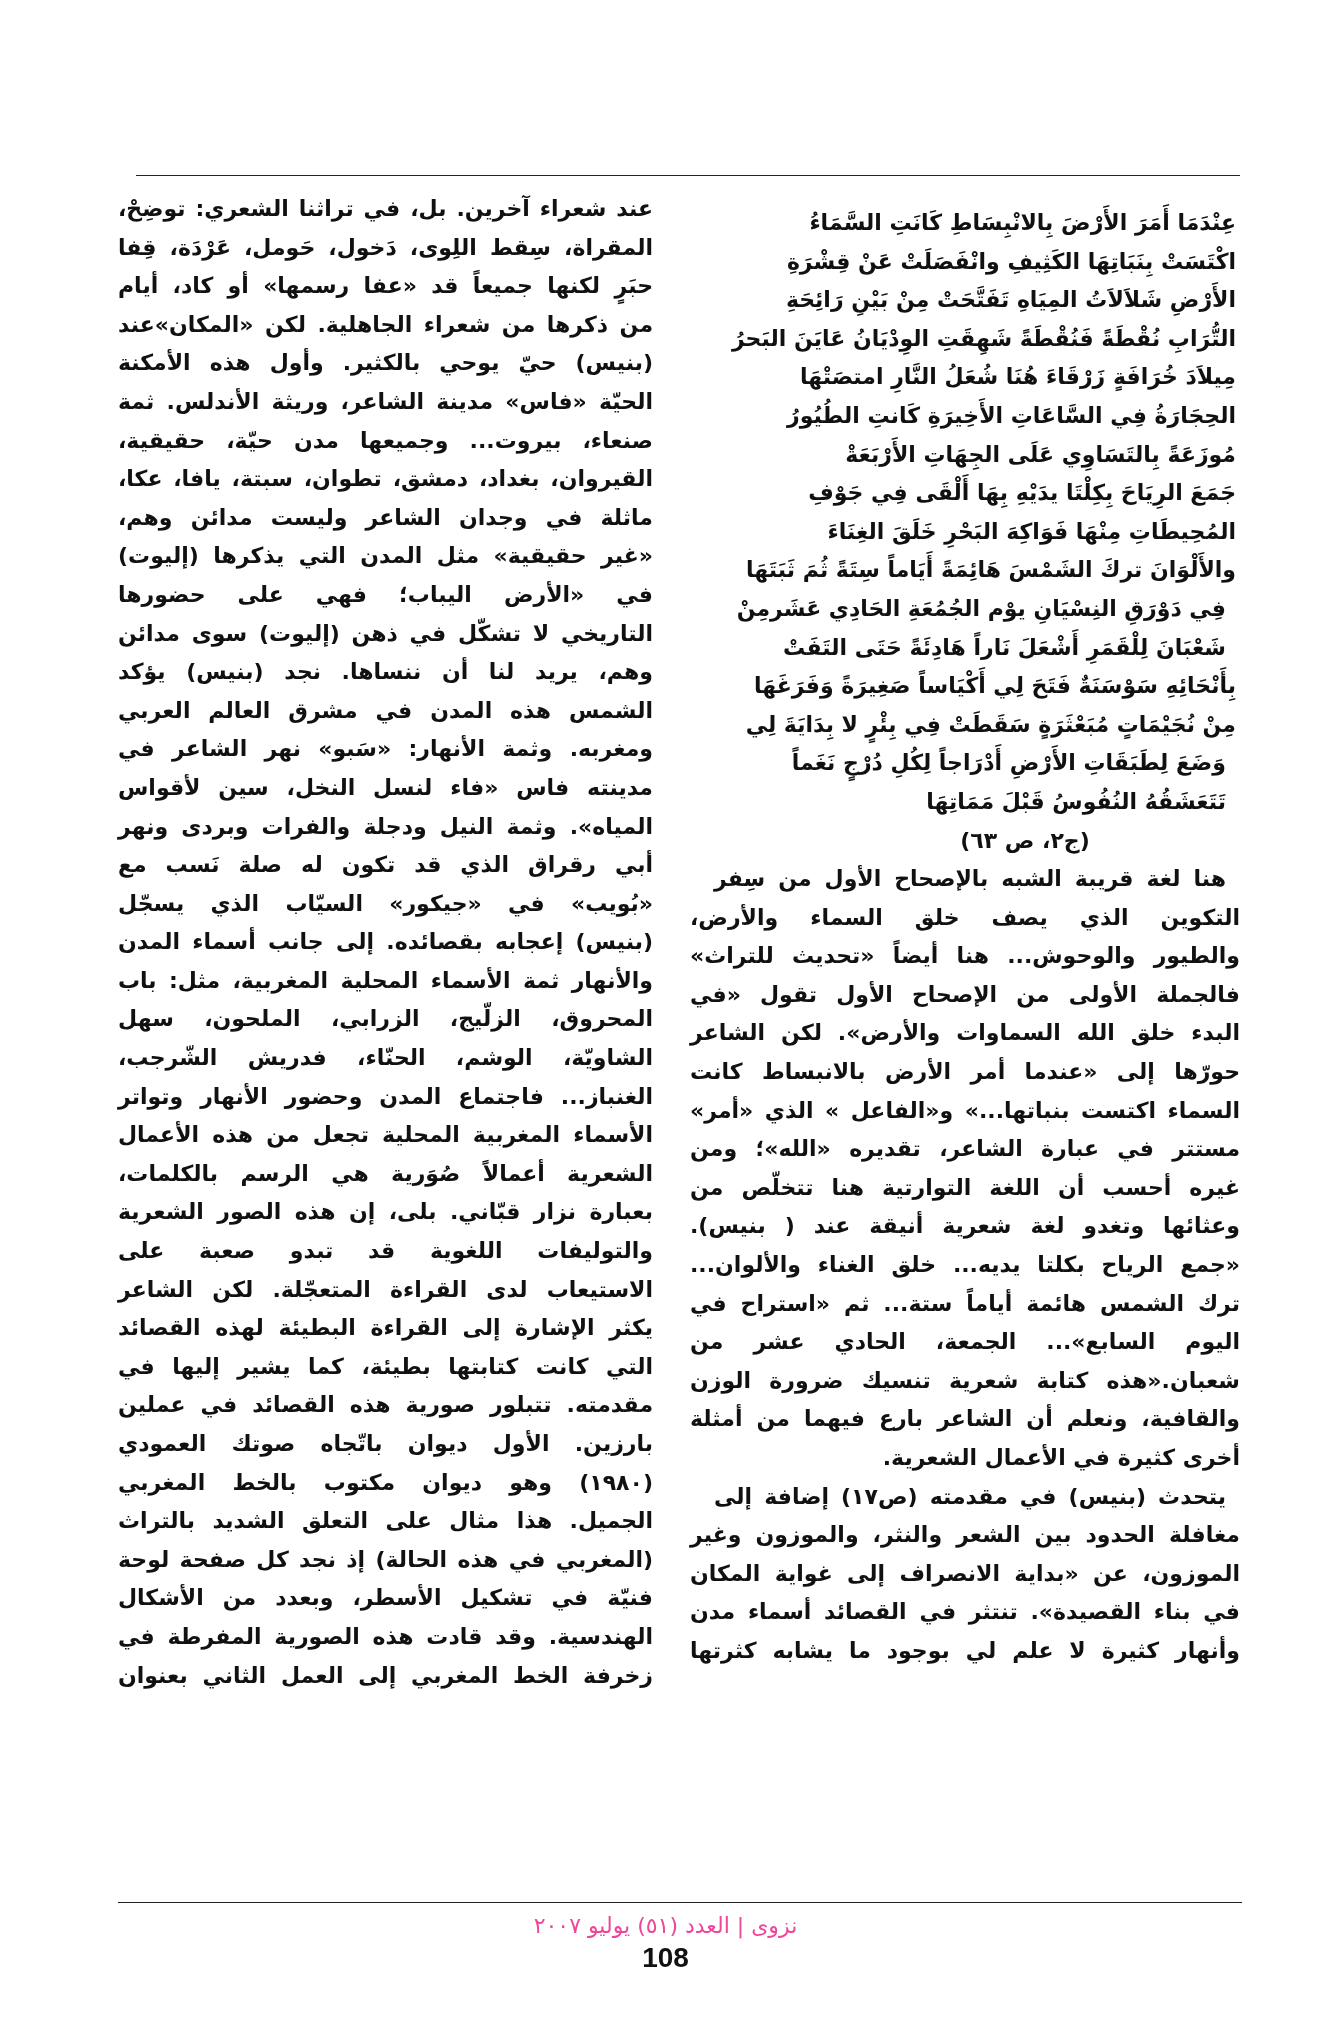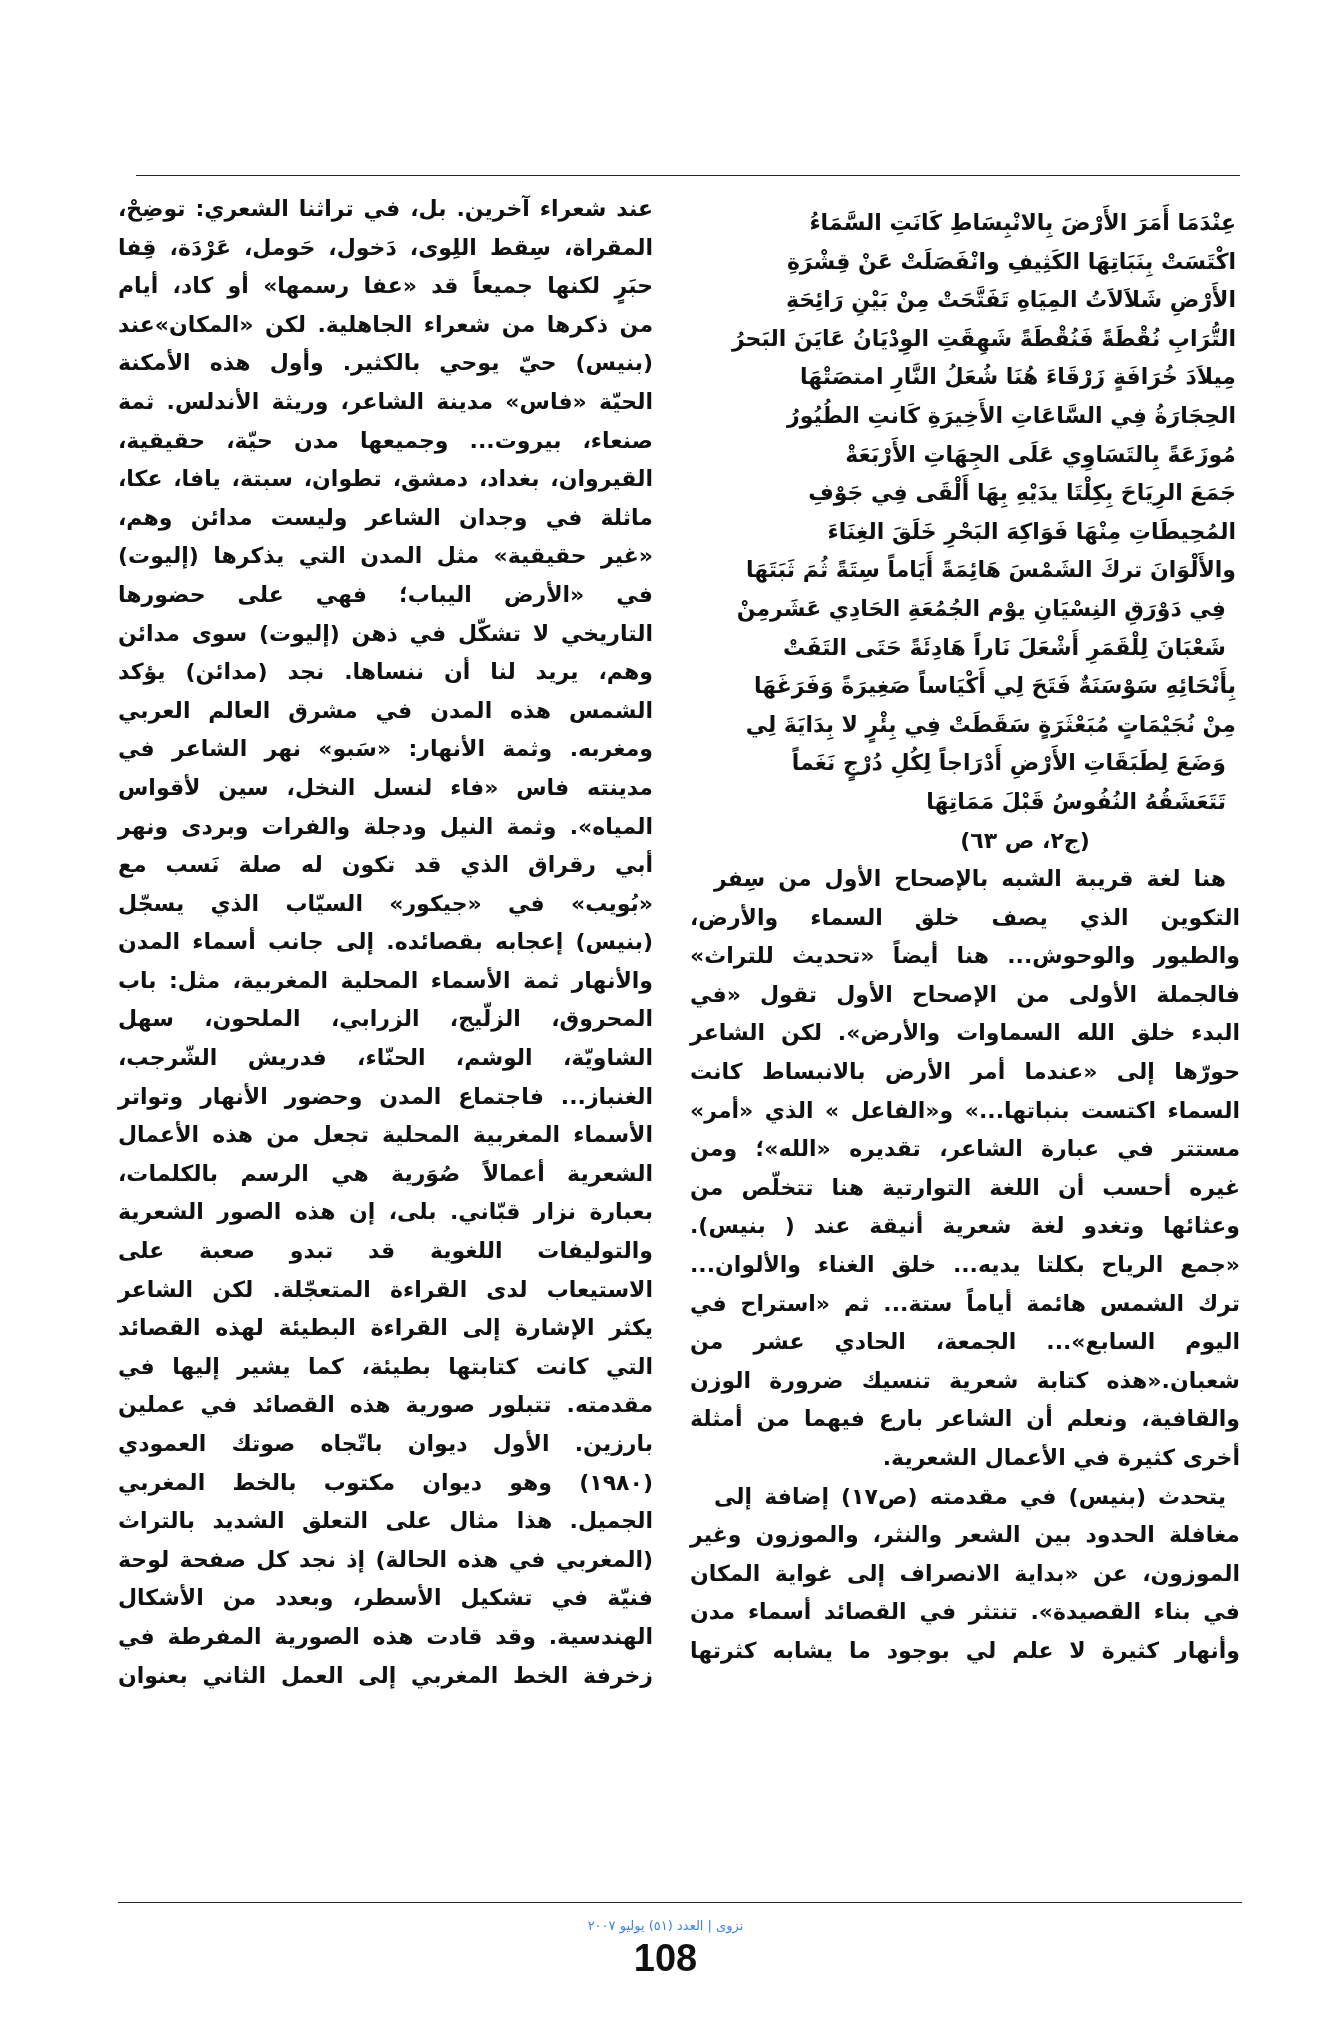--- a/index.html
+++ b/index.html
@@ -12,22 +12,22 @@
   #col-right { left: 690px; top: 204px; width: 550px; }
   #col-left { left: 118px; top: 190px; width: 535px; }
   .line { display: block; height: 38.6px; line-height: 38.6px; font-size: 22px;
           white-space: nowrap; text-align: justify; text-align-last: justify; font-weight: bold; }
   .poem .line { text-align: right; text-align-last: right; padding-right: 4px; }
   .poem .line.indent { padding-right: 14px; }
   .cite { text-align: center; text-align-last: center !important; padding-left: 120px; }
   .para-first { padding-right: 14px; margin-left: 24px; }
   .last-line { text-align: right !important; text-align-last: right !important; }
   #footer { position: absolute; left: 0; width: 1331px; top: 1912px; text-align: center; }
-  #footer-issue { direction: rtl; font-size: 13px; font-weight: normal; color: #3b82f6; display: block; height: 28px; line-height: 28px; }
-  #footer-page { font-family: "Liberation Sans", sans-serif; font-weight: bold; font-size: 38px; display: block; line-height: 36px; }
+  #footer-issue { direction: rtl; font-size: 22px; font-weight: normal; color: #ec4899; display: block; height: 28px; line-height: 28px; }
+  #footer-page { font-family: "Liberation Sans", sans-serif; font-weight: bold; font-size: 28px; display: block; line-height: 36px; }
 </style>
 </head>
 <body>
 
 <div id="top-rule" class="rule"></div>
 
 <div id="col-right" class="col">
   <div class="poem" id="poem">
       <div class="line">عِنْدَمَا أَمَرَ الأَرْضَ بِالانْبِسَاطِ كَانَتِ السَّمَاءُ</div>
       <div class="line">اكْتَسَتْ بِنَبَاتِهَا الكَثِيفِ وانْفَصَلَتْ عَنْ قِشْرَةِ</div>
@@ -79,21 +79,21 @@
       <div class="line">حبَرٍ لكنها جميعاً قد «عفا رسمها» أو كاد، أيام</div>
       <div class="line">من ذكرها من شعراء الجاهلية. لكن «المكان»عند</div>
       <div class="line">(بنيس) حيّ يوحي بالكثير. وأول هذه الأمكنة</div>
       <div class="line">الحيّة «فاس» مدينة الشاعر، وريثة الأندلس. ثمة</div>
       <div class="line">صنعاء، بيروت... وجميعها مدن حيّة، حقيقية،</div>
       <div class="line">القيروان، بغداد، دمشق، تطوان، سبتة، يافا، عكا،</div>
       <div class="line">ماثلة في وجدان الشاعر وليست مدائن وهم،</div>
       <div class="line">«غير حقيقية» مثل المدن التي يذكرها (إليوت)</div>
       <div class="line">في «الأرض اليباب؛ فهي على حضورها</div>
       <div class="line">التاريخي لا تشكّل في ذهن (إليوت) سوى مدائن</div>
-      <div class="line">وهم، يريد لنا أن ننساها. نجد (مدائن) يؤكد</div>
+      <div class="line">وهم، يريد لنا أن ننساها. نجد (بنيس) يؤكد</div>
       <div class="line">الشمس هذه المدن في مشرق العالم العربي</div>
       <div class="line">ومغربه. وثمة الأنهار: «سَبو» نهر الشاعر في</div>
       <div class="line">مدينته فاس «فاء لنسل النخل، سين لأقواس</div>
       <div class="line">المياه». وثمة النيل ودجلة والفرات وبردى ونهر</div>
       <div class="line">أبي رقراق الذي قد تكون له صلة نَسب مع</div>
       <div class="line">«بُويب» في «جيكور» السيّاب الذي يسجّل</div>
       <div class="line">(بنيس) إعجابه بقصائده. إلى جانب أسماء المدن</div>
       <div class="line">والأنهار ثمة الأسماء المحلية المغربية، مثل: باب</div>
       <div class="line">المحروق، الزلّيج، الزرابي، الملحون، سهل</div>
       <div class="line">الشاويّة، الوشم، الحنّاء، فدريش الشّرجب،</div>

